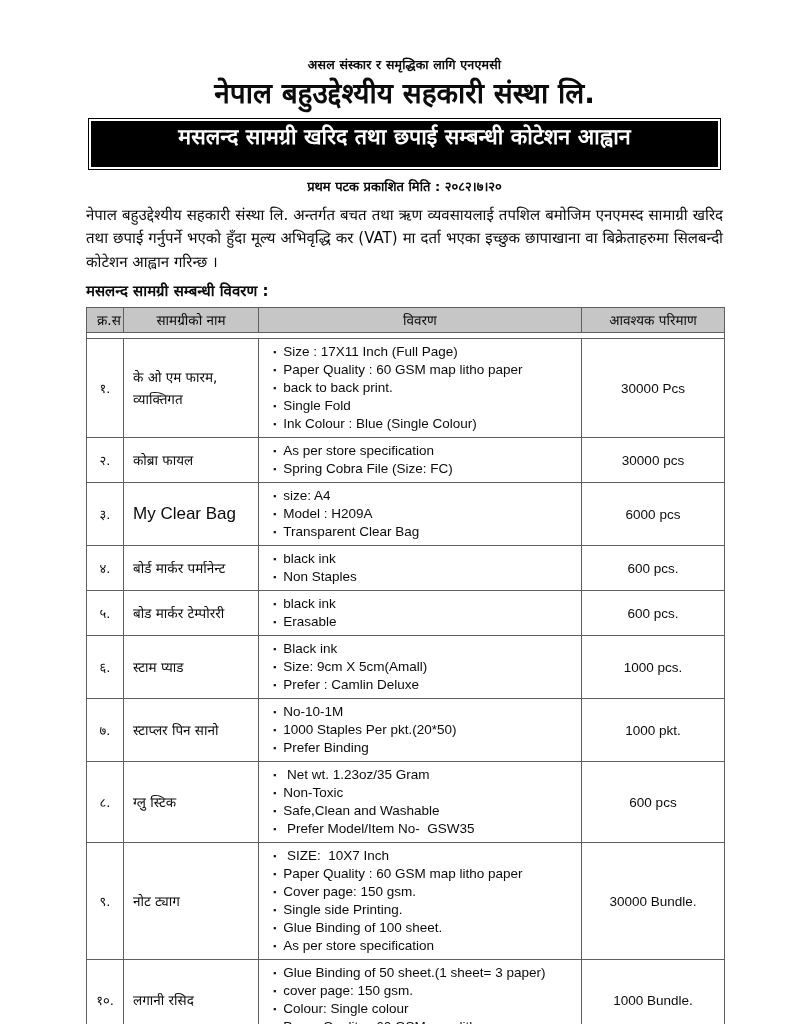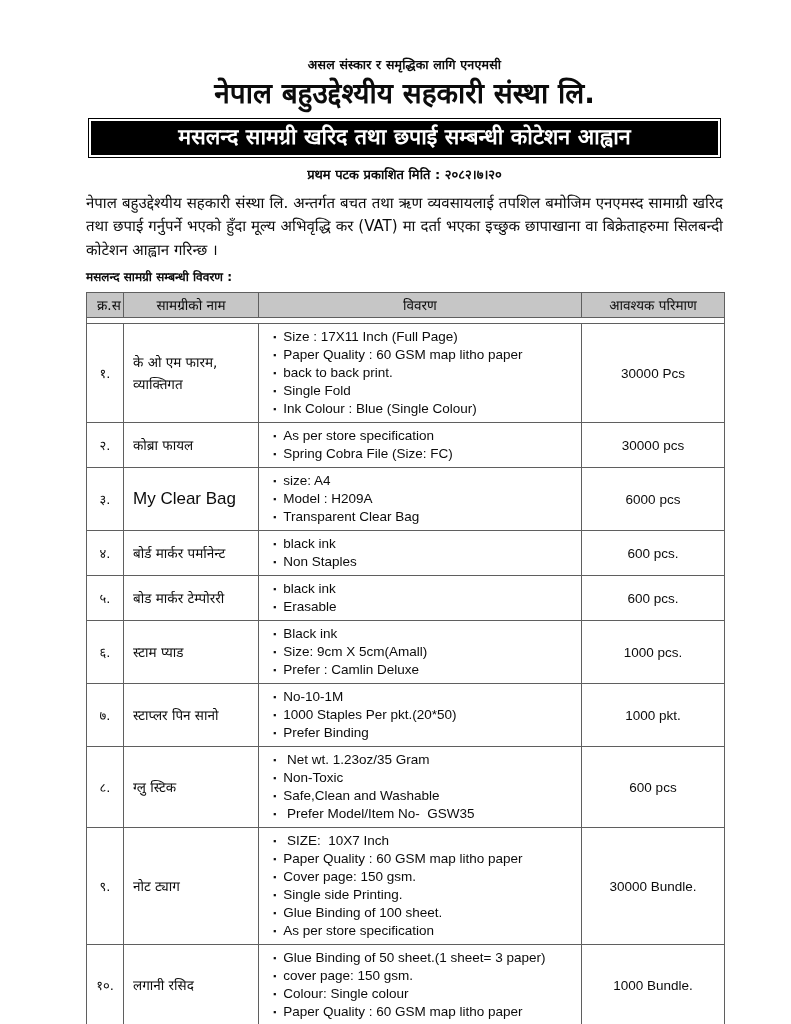--- a/index.html
+++ b/index.html
@@ -8,27 +8,27 @@
     padding:20px 68px 0 86px;position:relative;overflow:hidden;
     font-family:"DejaVu Sans",sans-serif;color:#0b0b0b;
   }
   .center{text-align:center;}
   .tagline{font-size:12.5px;font-weight:700;letter-spacing:.2px;margin-top:36px;}
   .org-name{font-size:28px;font-weight:800;margin:3px 0 0 0;line-height:1.25;}
   .office-line{font-size:17px;margin-top:4px;}
   .banner-outer{border:1px solid var(--banner-bg,#000);padding:2px;margin:7px 2px 0 2px;}
   .banner{
     background:var(--banner-bg,#000);color:var(--banner-text,#fff);
-    font-size:21.5px;font-weight:800;text-align:center;padding:2px 4px 4px 4px;line-height:1.3;
+    font-size:21.5px;font-weight:800;text-align:center;padding:2px 4px 16px 4px;line-height:1.3;
   }
   .published{font-size:13px;font-weight:700;margin-top:7px;}
   .intro{
     font-size:15px;line-height:23.5px;text-align:justify;margin:9px 0 0 0;
   }
-  .table-heading{font-size:12px;font-weight:700;margin:6px 0 7px 0;}
+  .table-heading{font-size:15px;font-weight:700;margin:6px 0 7px 0;}
   table.items{
     border-collapse:collapse;table-layout:fixed;width:638px;
     font-family:"Liberation Sans",sans-serif;
   }
   table.items col.c-sn{width:37px;}
   table.items col.c-name{width:135px;}
   table.items col.c-details{width:323px;}
   table.items col.c-qty{width:143px;}
   table.items th,table.items td{border:1px solid var(--table-border,#5f5f5f);}
   table.items th{

